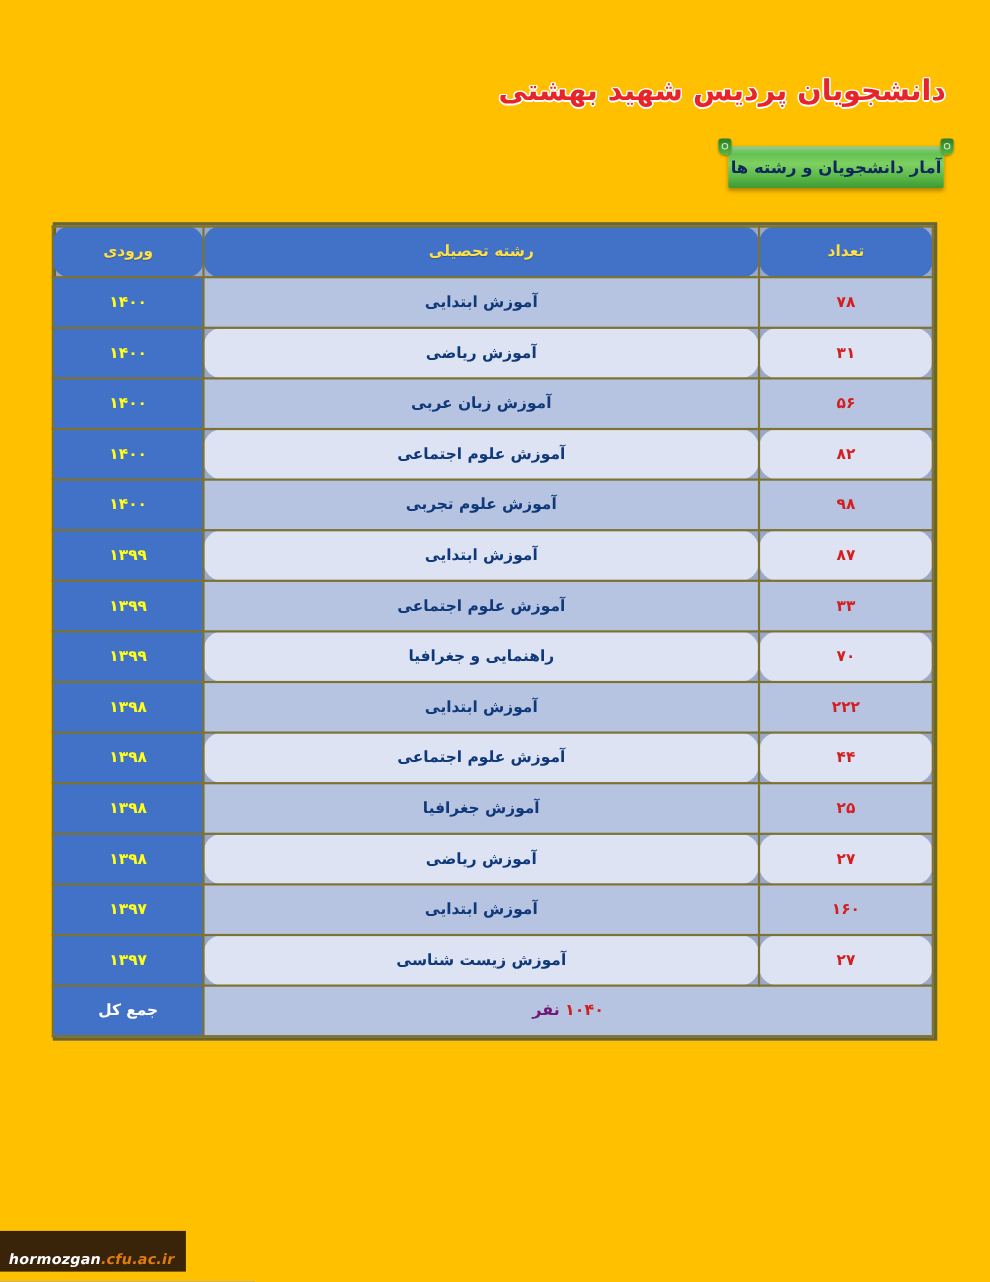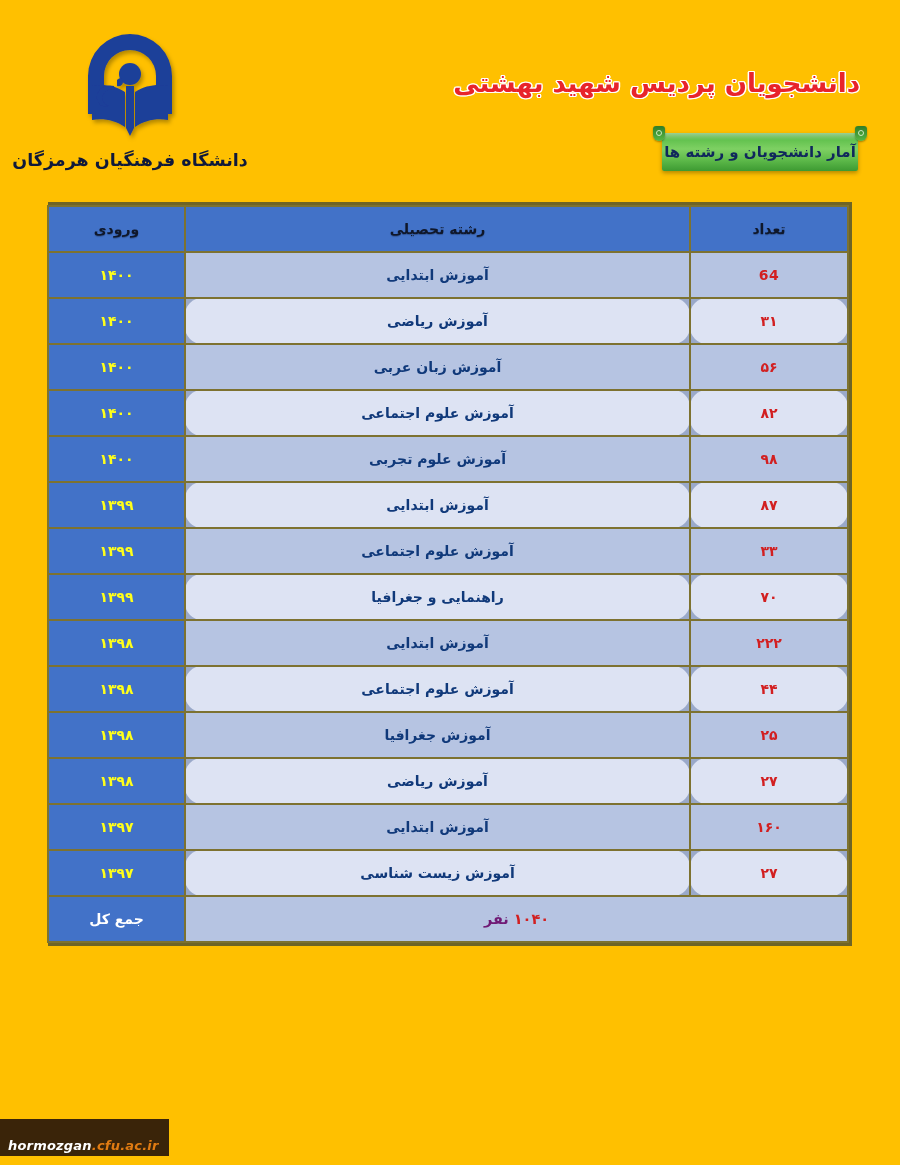--- a/index.html
+++ b/index.html
@@ -144,24 +144,25 @@
     font-size: 14px;
     font-weight: bold;
   }
   col.c-year  { width: 137px; }
   col.c-field { width: 505px; }
   col.c-count { width: 158px; }
 
   
   .hdr th {
     background: #4272c8;
-    color: #0f172a;
+    color: #fde047;
     font-size: 16.5px;
     height: 42px;
     text-shadow: 0 1px 1px rgba(0,0,0,0.25);
+    border-radius: 15px;
   }
 
   
   td.year {
     background: #4272c8;
     color: #ffff1a;
     font-size: 14.5px;
     letter-spacing: 0.5px;
   }
   
@@ -205,49 +206,20 @@
     letter-spacing: 0.2px;
   }
   .footer-url .site { color: #ffffff; }
   .footer-url .tld  { color: #e07b12; }
 </style>
 </head>
 <body>
 
 <div class="header">
 
-  <div class="brand">
-    <div class="logo-wrap">
-      <svg class="logo-svg" width="120" height="120" viewBox="0 0 120 120" aria-hidden="true">
-        <defs>
-          <filter id="sh" x="-30%" y="-30%" width="170%" height="170%">
-            <feDropShadow dx="2" dy="3" stdDeviation="2.2" flood-color="#000" flood-opacity="0.30"></feDropShadow>
-          </filter>
-        </defs>
-        <g filter="url(#sh)" fill="#1f3f99">
-
-          <path d="M18 86 L18 48 A42 42 0 0 1 102 48 L102 86 L86 86 L86 48
-                   A26 26 0 0 0 34 48 L34 86 Z"></path>
-
-          <circle cx="60" cy="46" r="11"></circle>
-
-          <path d="M56 58 L64 58 L64 100 L60 108 L56 100 Z"></path>
-
-          <path d="M55 64 C44 57 32 56 22 58 L22 92 C33 90 45 92 55 99 Z"></path>
-
-          <path d="M65 64 C76 57 88 56 98 58 L98 92 C87 90 75 92 65 99 Z"></path>
-
-          <path d="M44 58 C36 56 28 60 27 68 C26 76 33 80 39 78
-                   C34 76 31 72 33 67 C35 62 40 60 45 62 Z"></path>
-          <path d="M47 52 C50 49 53 50 53 54 C53 57 50 59 47 58 Z"></path>
-        </g>
-      </svg>
-    </div>
-    <div class="brand-name">دانشگاه فرهنگیان هرمزگان</div>
-  </div>
 
   <div class="title-main">دانشجویان پردیس شهید بهشتی</div>
 
   <div class="ribbon">
     <div class="ribbon-body"></div>
     <div class="ribbon-curl l"></div>
     <div class="ribbon-curl r"></div>
     <div class="ribbon-text">آمار دانشجویان و رشته ها</div>
   </div>
 </div>
@@ -261,21 +233,21 @@
     </colgroup>
     <thead>
       <tr class="hdr">
         <th>تعداد</th>
         <th>رشته تحصیلی</th>
         <th>ورودی</th>
       </tr>
     </thead>
     <tbody id="rows-body">
         <tr class="odd">
-          <td class="count">64</td>
+          <td class="count">۷۸</td>
           <td class="field">آموزش ابتدایی</td>
           <td class="year">۱۴۰۰</td>
         </tr>
         <tr class="even">
           <td class="count">۳۱</td>
           <td class="field">آموزش ریاضی</td>
           <td class="year">۱۴۰۰</td>
         </tr>
         <tr class="odd">
           <td class="count">۵۶</td>

